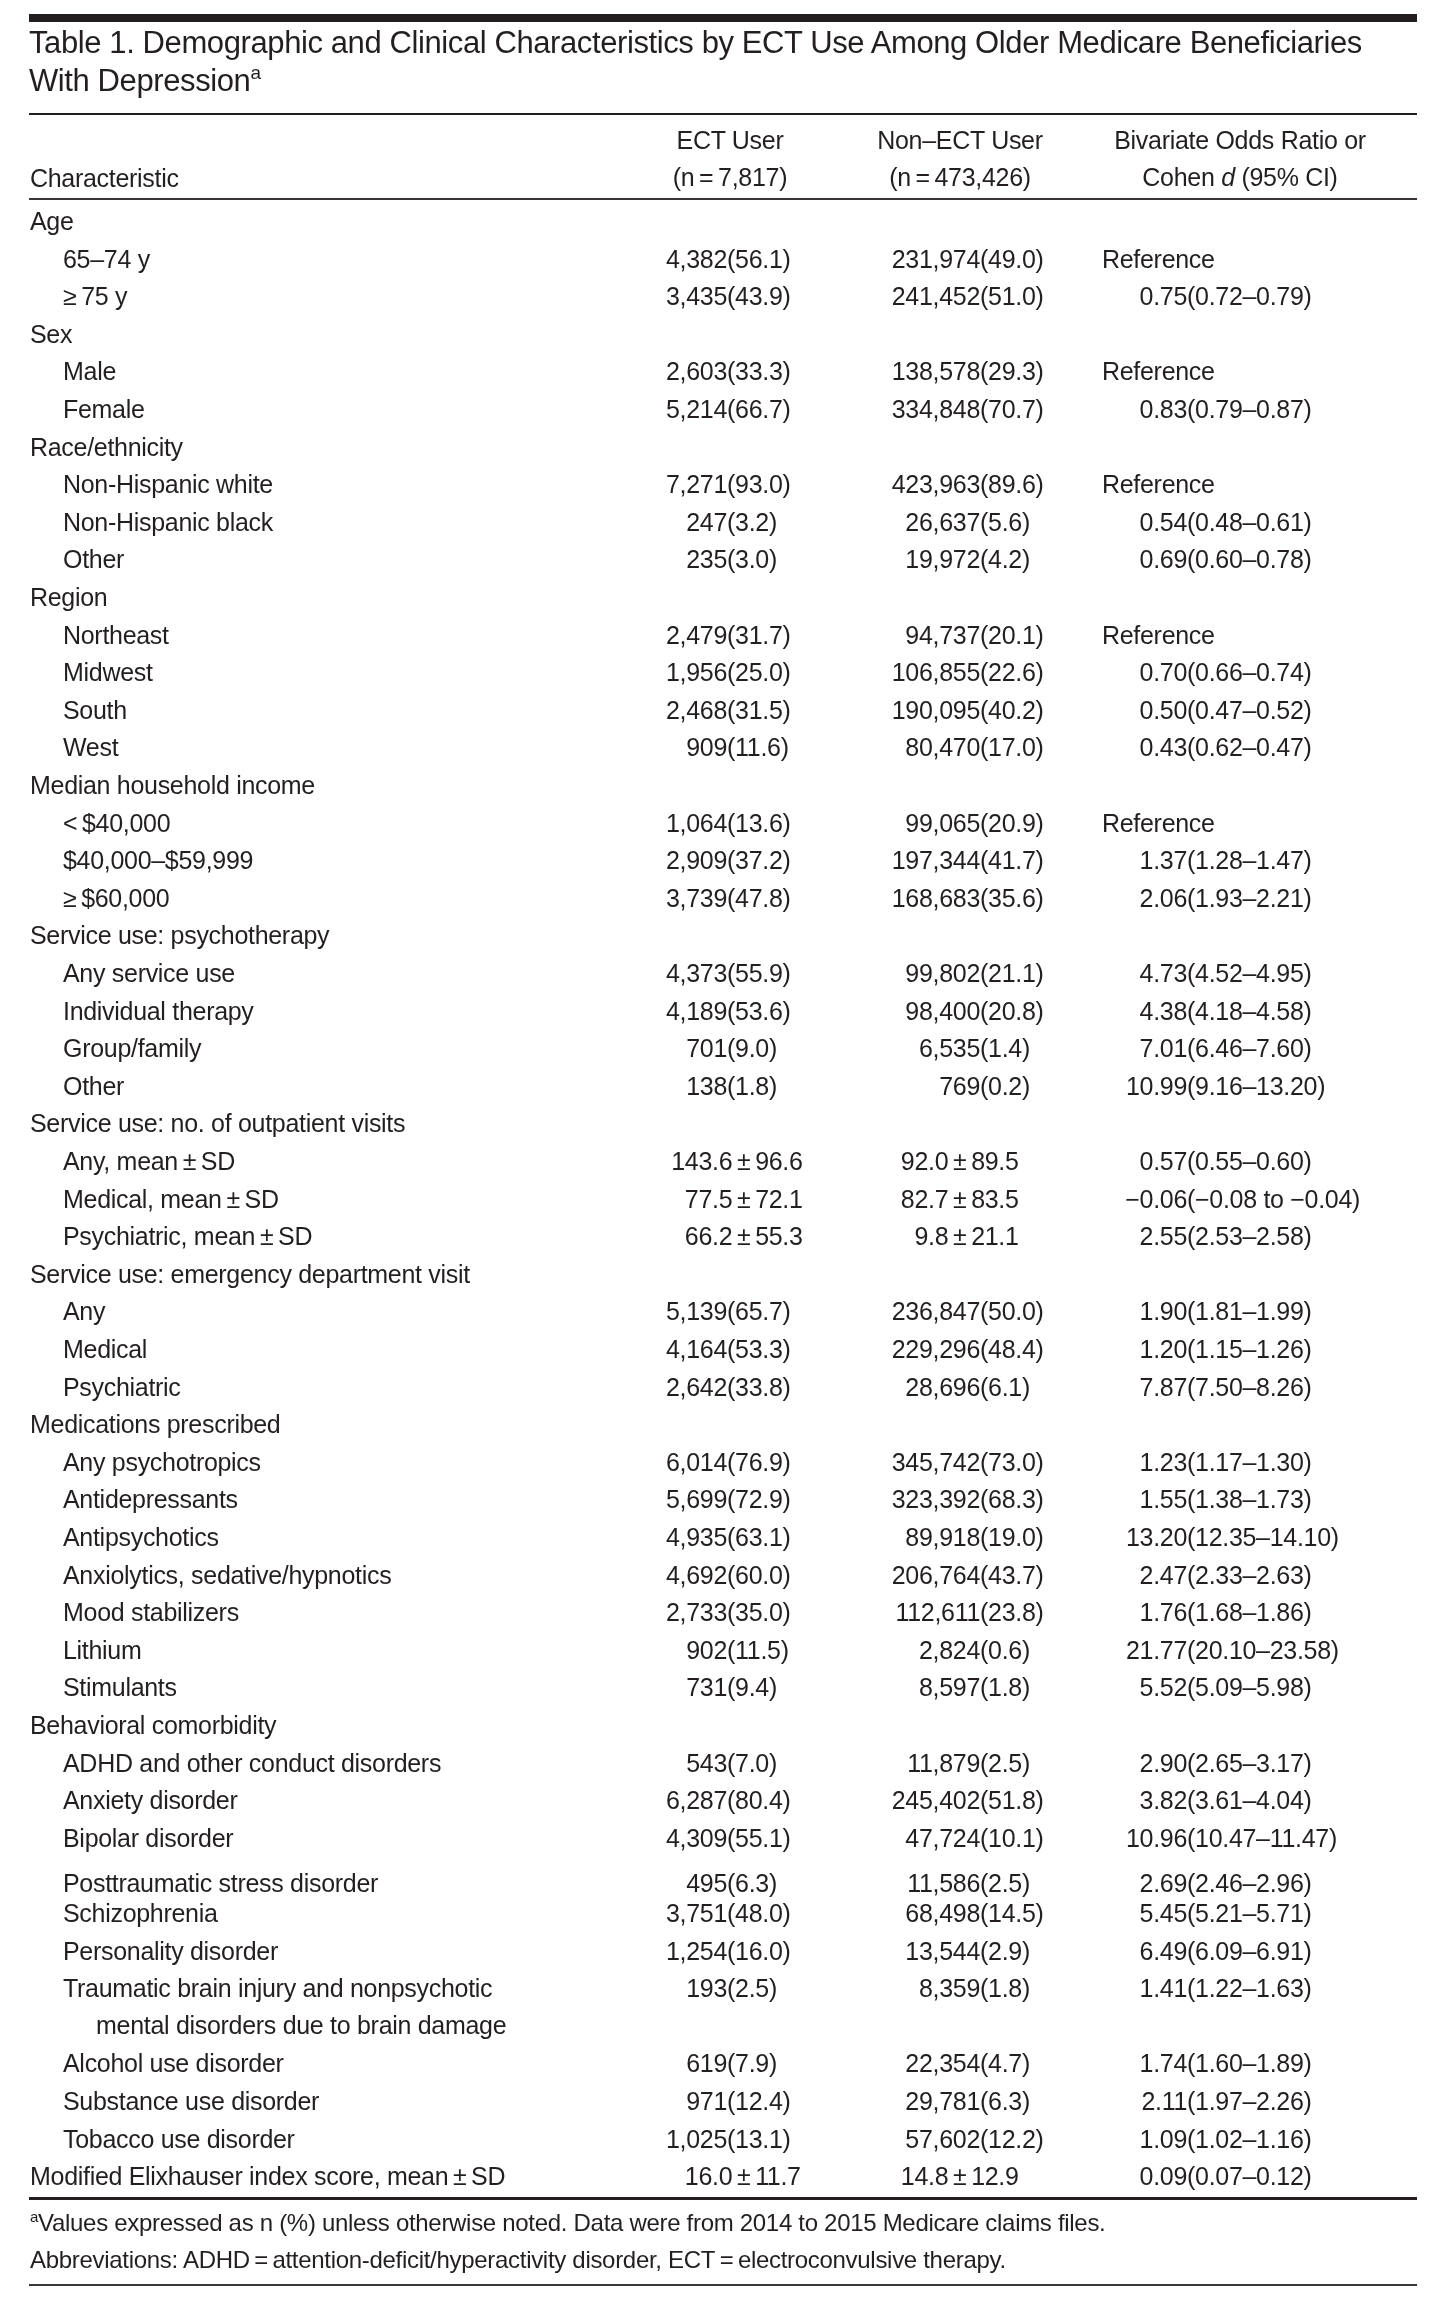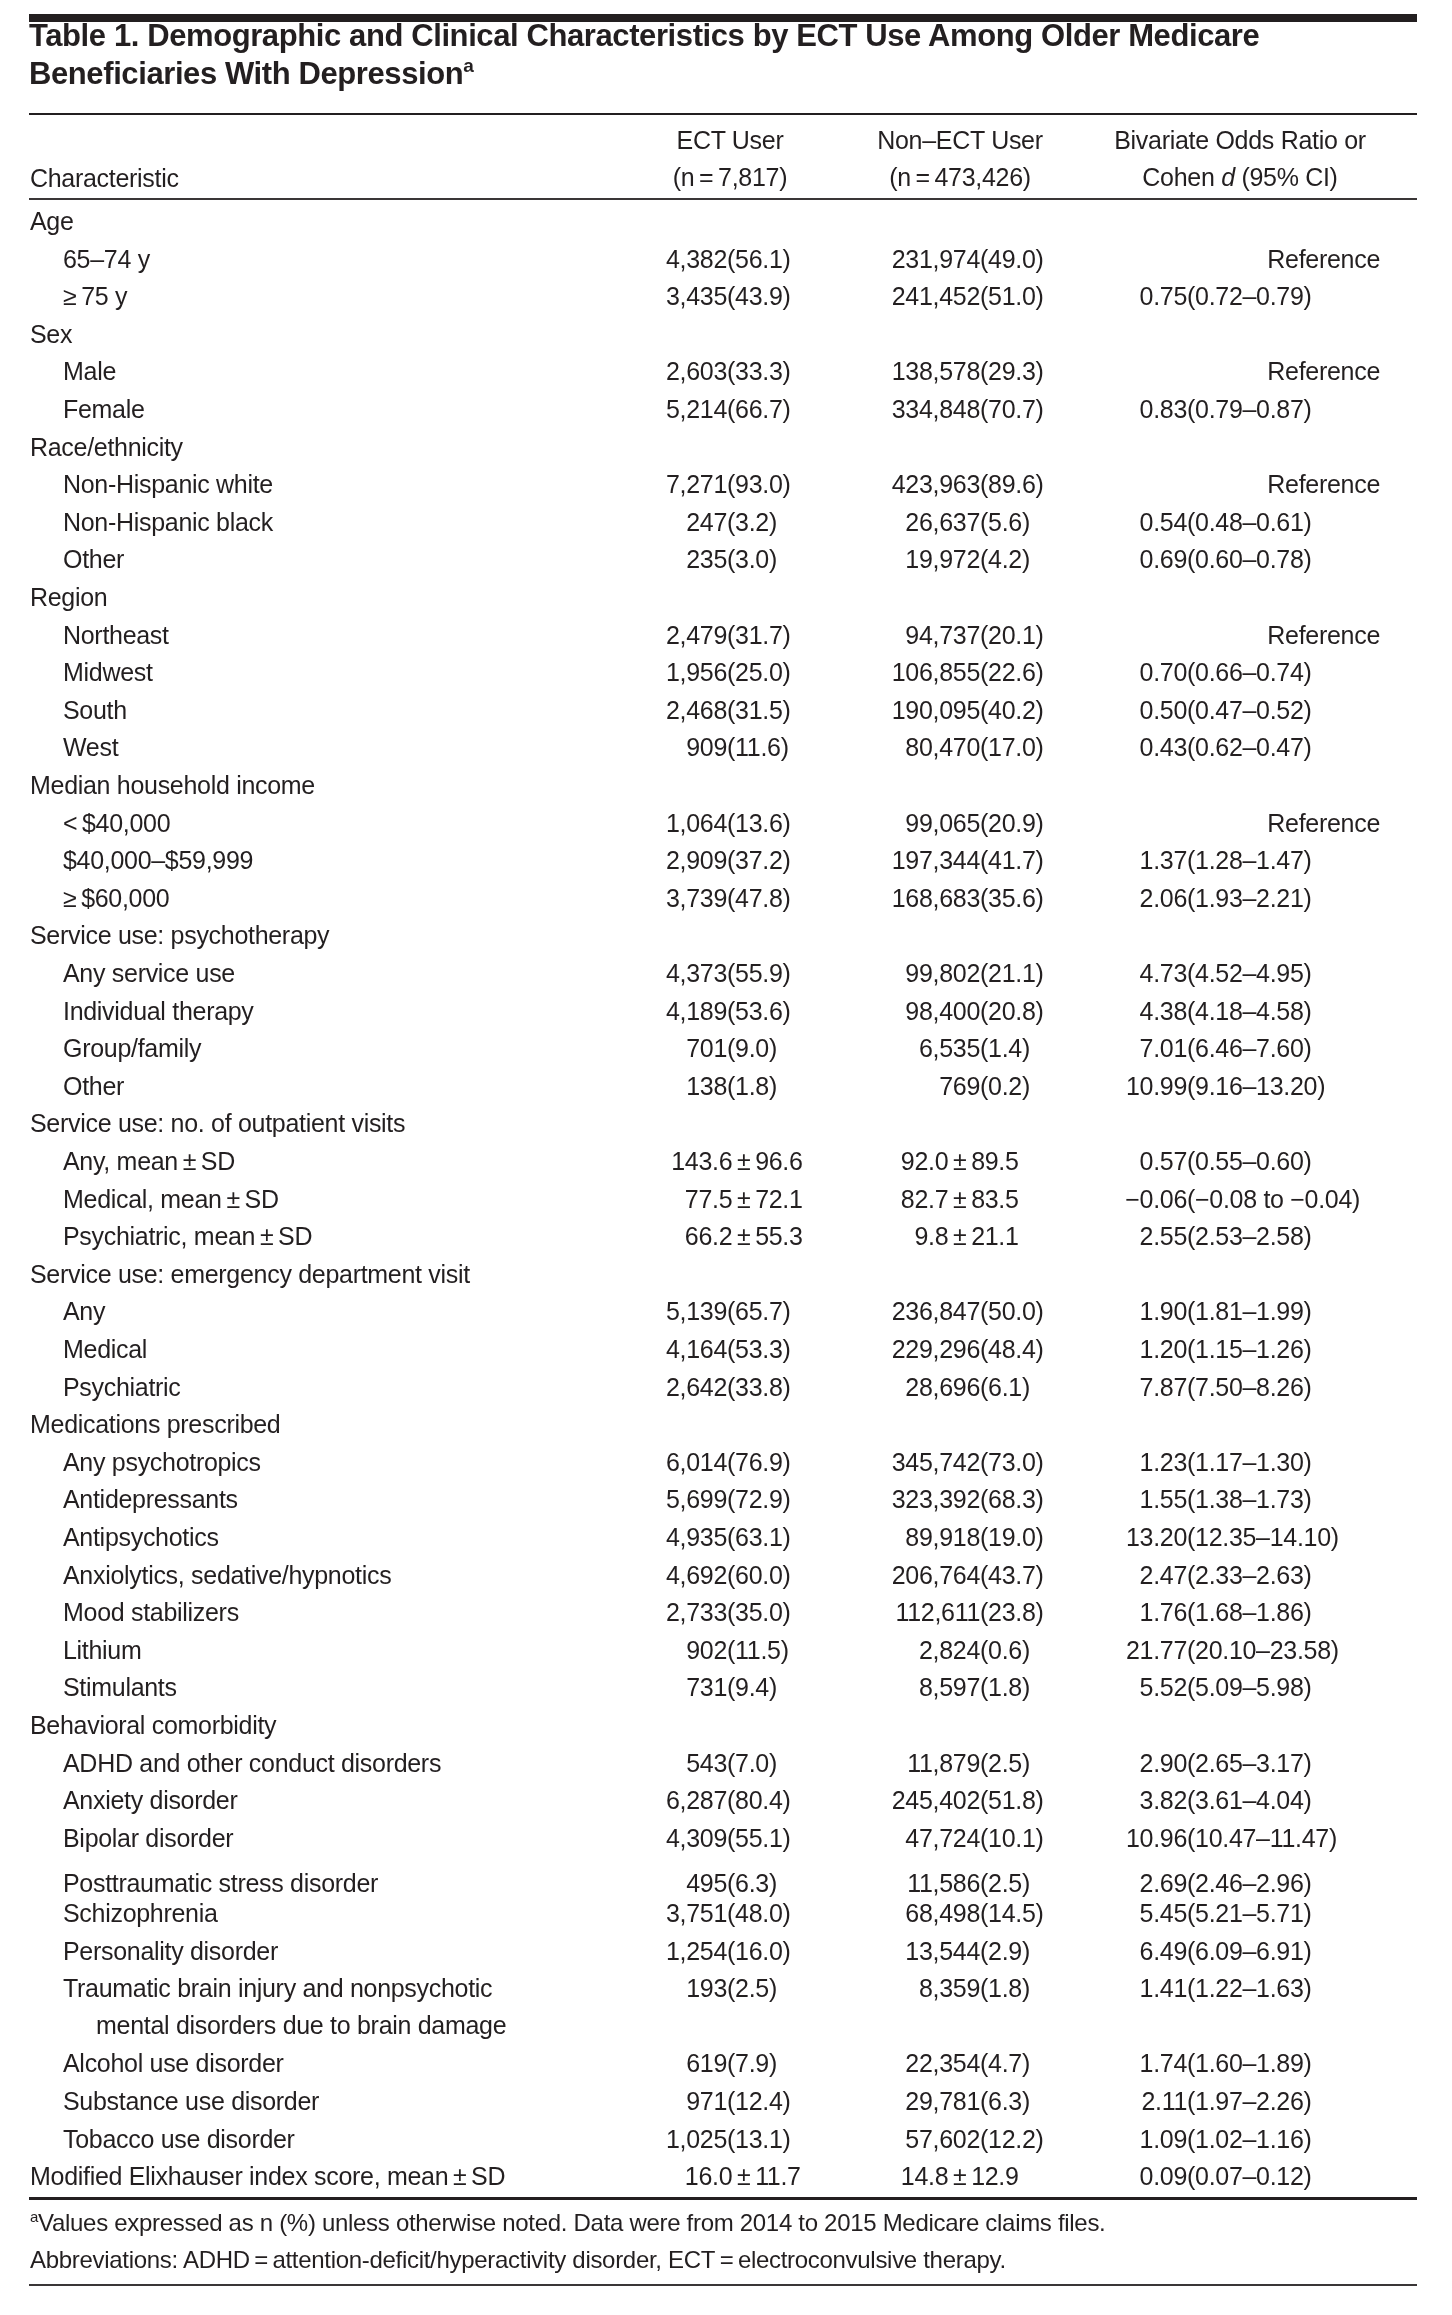--- a/index.html
+++ b/index.html
@@ -5,40 +5,40 @@
   html, body { margin: 0; padding: 0; background: #ffffff; }
   body { width: 1452px; height: 2315px; position: relative; overflow: hidden;
          font-family: "Liberation Sans", sans-serif; color: #231f20; }
   .rule { position: absolute; left: 29px; width: 1388px; background: #231f20; }
   .rule.top { top: 14px; height: 8px; }
   .rule.title-under { top: 113px; height: 2px; }
   .rule.head-under { top: 198px; height: 2px; background: #3a3637; }
   .rule.body-end { top: 2197px; height: 3px; }
   .rule.foot-end { top: 2284px; height: 2px; background: #3a3637; }
 
-  .title { position: absolute; left: 29px; top: 17px; width: 1400px;
-           font-weight: bold; font-size: 31px; line-height: 38px; letter-spacing: -0.4px; }
+  .title { position: absolute; left: 29px; top: 24px; width: 1400px;
+           font-weight: normal; font-size: 31px; line-height: 38px; letter-spacing: -0.4px; }
   .title sup { font-size: 19px; vertical-align: 12px; line-height: 0; }
 
   .hdr { position: absolute; font-size: 25px; line-height: 37px; letter-spacing: -0.3px; white-space: nowrap; }
   .hdr.char { left: 30px; top: 160px; }
   .hdr.c1 { left: 640px; width: 180px; top: 122px; text-align: center; }
   .hdr.c2 { left: 860px; width: 200px; top: 122px; text-align: center; }
   .hdr.c3 { left: 1090px; width: 300px; top: 122px; text-align: center; }
   .hdr i { font-style: italic; }
 
   .row { position: absolute; left: 0; width: 1452px; height: 37px; font-size: 25px; line-height: 37px;
          letter-spacing: -0.3px; white-space: nowrap; }
   .lbl { position: absolute; left: 30px; }
   .lbl.sub { left: 63px; }
   .lbl2 { position: absolute; left: 96px; top: 37px; }
   .pre { position: absolute; right: 0; text-align: right; }
   .post { position: absolute; left: 0; text-align: left; }
   .anchor { position: absolute; top: 0; width: 0; height: 37px; }
-  .c3ref { position: absolute; left: 1150px; width: 230px; text-align: right; }
+  .c3ref { position: absolute; left: 1102px; width: 230px; text-align: left; }
 
   .foot { position: absolute; left: 30px; font-size: 24px; line-height: 37px; letter-spacing: -0.3px; white-space: nowrap; }
   .foot sup { font-size: 15px; vertical-align: 9px; line-height: 0; }
 </style>
 </head>
 <body>
 
 <div class="rule top"></div>
 <div class="title"><span>Table 1. Demographic and Clinical Characteristics by ECT Use Among Older Medicare Beneficiaries With Depression</span><sup>a</sup></div>
 <div class="rule title-under"></div>

